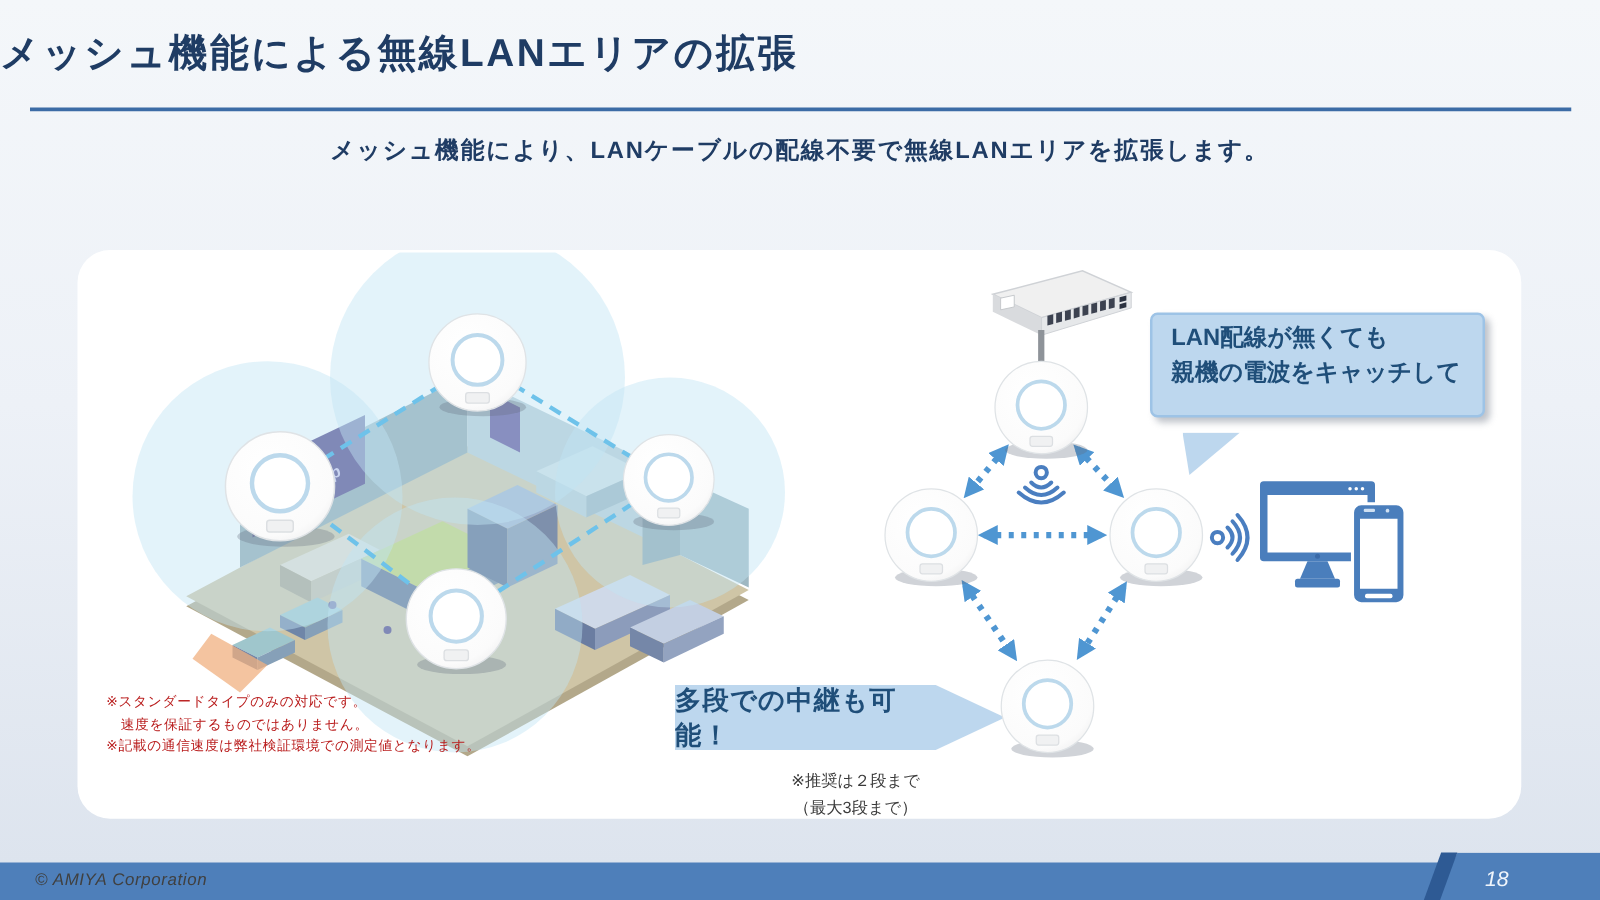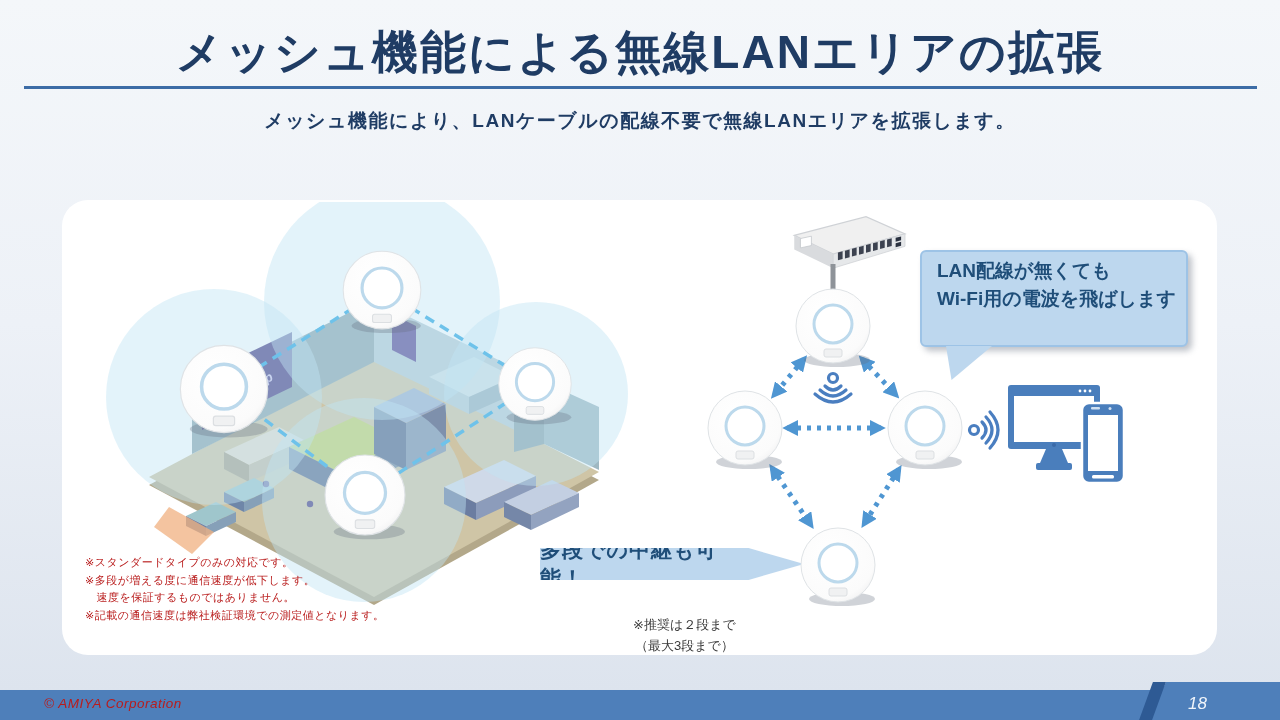--- a/index.html
+++ b/index.html
@@ -1,60 +1,60 @@
 <!DOCTYPE html>
 <html><head>
 <meta charset="utf-8">
 <style>
   html,body{margin:0;padding:0;width:1280px;height:720px;overflow:hidden;
     font-family:"Liberation Sans","DejaVu Sans",sans-serif;}
   body{background:linear-gradient(180deg,#f4f7fa 0%,#edf1f7 45%,#dde4ee 96%);position:relative;}
 
-  .title{position:absolute;top:22px;left:0;width:1280px;text-align:center;margin:0;
-    font-size:46px;font-weight:bold;color:#1f3c64;letter-spacing:2px;}
+  .title{position:absolute;top:22px;left:0;width:1280px;text-align:left;margin:0;
+    font-size:31px;font-weight:bold;color:#1f3c64;letter-spacing:2px;}
   .title-rule{position:absolute;top:86px;left:24px;width:1233px;height:3px;background:#3c6ca6;}
   .subtitle{position:absolute;top:105px;left:0;width:1280px;text-align:center;
     font-size:19px;font-weight:bold;color:#1f3c64;line-height:31px;letter-spacing:1.5px;}
 
   .card{position:absolute;left:62px;top:200px;width:1155px;height:455px;background:#ffffff;
     border-radius:26px;}
 
   .illu{position:absolute;left:12px;top:2px;z-index:1;}
   .mesh{position:absolute;left:560px;top:0;z-index:2;pointer-events:none;}
 
-  .callout{position:absolute;left:858px;top:50px;width:268px;height:97px;z-index:3;
+  .callout{position:absolute;left:858px;top:50px;width:268px;height:84px;z-index:3;
     background:#bdd7ee;border:2px solid #9dc3e6;border-radius:6px;box-sizing:border-box;
     color:#1f4e79;font-weight:bold;font-size:19px;line-height:28px;padding:5px 0 0 15px;
     filter:drop-shadow(4px 4px 3px rgba(110,120,135,.45));}
   .callout-tail{position:absolute;left:884px;top:146px;width:46px;height:34px;z-index:3;
     background:#bdd7ee;clip-path:polygon(0 0,100% 0,12% 100%);
     filter:drop-shadow(3px 3px 2px rgba(110,120,135,.4));}
 
-  .label{position:absolute;top:348px;height:32px;z-index:1;display:flex;align-items:center;
+  .label{position:absolute;top:348px;height:52px;z-index:1;display:flex;align-items:center;
     justify-content:center;background:#bdd7ee;color:#1f4e79;font-weight:bold;font-size:21px;
     box-sizing:border-box;letter-spacing:1px;
     filter:drop-shadow(3px 4px 2px rgba(110,120,135,.5));}
   .label-multihop{left:478px;width:264px;clip-path:polygon(0 0,79% 0,100% 50%,79% 100%,0 100%);
     padding-right:50px;}
   .label-autoselect{left:833px;width:304px;clip-path:polygon(21% 0,100% 0,100% 100%,21% 100%,0 50%);
     padding-left:60px;}
 
   .note{position:absolute;left:505px;top:414px;width:235px;z-index:1;text-align:center;
     font-size:13px;color:#3a3a3a;line-height:21px;}
 
   .footnotes{position:absolute;left:23px;top:354px;z-index:2;font-size:11px;color:#b91c1c;
     line-height:17.5px;letter-spacing:0.5px;}
 
   .footer-bar{position:absolute;left:0;top:690px;width:1280px;height:30px;background:#4e7fba;}
   .footer-tab{position:absolute;left:1148px;top:682px;width:132px;height:38px;background:#4e7fba;
     clip-path:polygon(18px 0,100% 0,100% 100%,0 100%);}
   .footer-stripe{position:absolute;left:1146px;top:682px;width:13px;height:38px;background:#2e5a94;
     transform:skewX(-20deg);}
-  .copyright{position:absolute;left:44px;top:696px;font-size:13.5px;font-style:italic;
-    color:#b91c1c;letter-spacing:0.5px;}
+  .copyright{position:absolute;left:28px;top:696px;font-size:13.5px;font-style:italic;
+    color:#404040;letter-spacing:0.5px;}
   .page-number{position:absolute;left:1188px;top:694px;font-size:17px;font-style:italic;color:#f0f5fb;}
 </style>
 </head>
 <body>
 
 <div class="slide">
 
   <h1 class="title">メッシュ機能による無線LANエリアの拡張</h1>
   <div class="title-rule"></div>
 
@@ -226,32 +226,31 @@
         <rect x="460" y="203" width="42" height="80" rx="7" fill="#4a7ebc" stroke="#ffffff" stroke-width="2.5"></rect>
         <rect x="466" y="215" width="30" height="56" fill="#ffffff"></rect>
         <rect x="469" y="207" width="9" height="2.5" rx="1" fill="#cfe0f2"></rect>
         <circle cx="488" cy="208.5" r="1.5" fill="#cfe0f2"></circle>
         <rect x="470" y="275" width="22" height="3.5" rx="1.5" fill="#ffffff"></rect>
       </g>
     </svg>
 
     <div class="callout">
       <div>LAN配線が無くても</div>
-      <div>Wi-Fi用の電波を飛ばします</div>
+      <div>親機の電波をキャッチして</div>
     </div>
     <div class="callout-tail"></div>
 
     <div class="note">
       <div>※推奨は２段まで</div>
       <div>（最大3段まで）</div>
     </div>
 
     <div class="footnotes">
       <div>※スタンダードタイプのみの対応です。</div>
-      <div>※多段が増える度に通信速度が低下します。</div>
       <div>　速度を保証するものではありません。</div>
       <div>※記載の通信速度は弊社検証環境での測定値となります。</div>
     </div>
   </div>
 
   <div class="footer-bar"></div>
   <div class="footer-tab"></div>
   <div class="footer-stripe"></div>
   <div class="copyright">© AMIYA Corporation</div>
   <div class="page-number">18</div>

